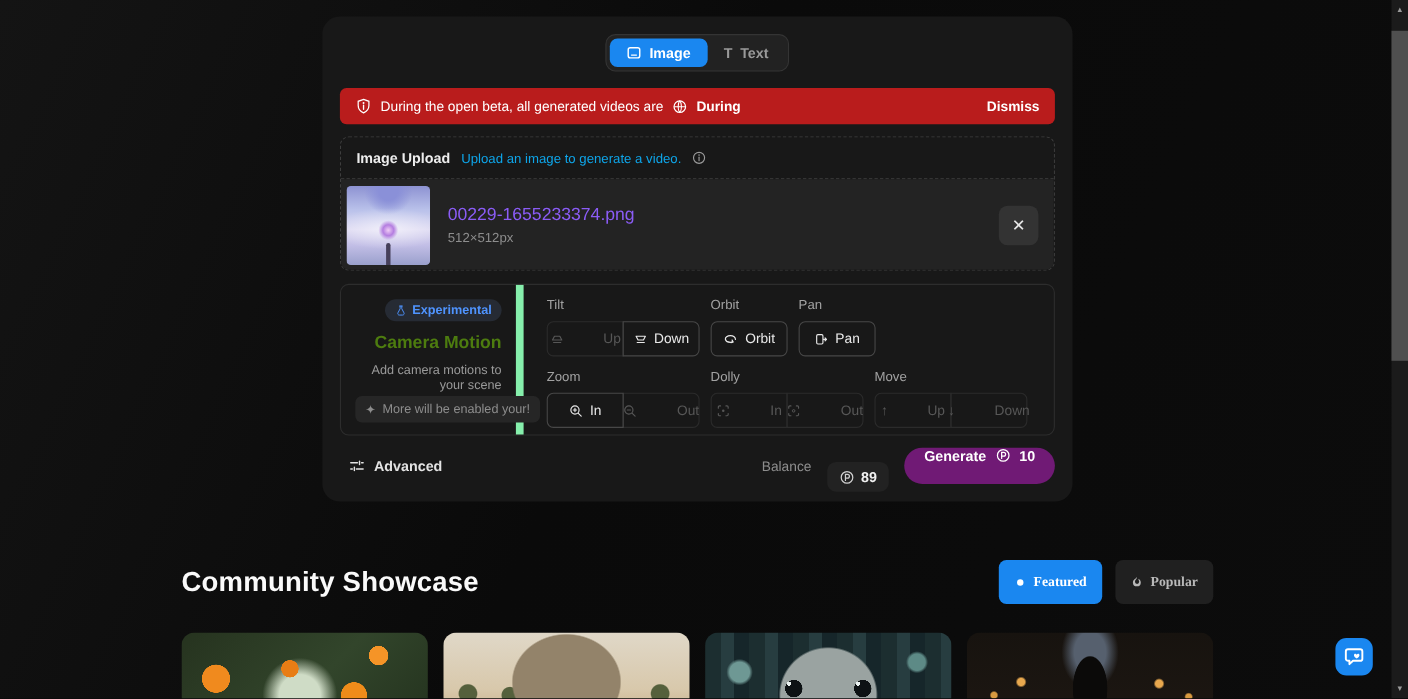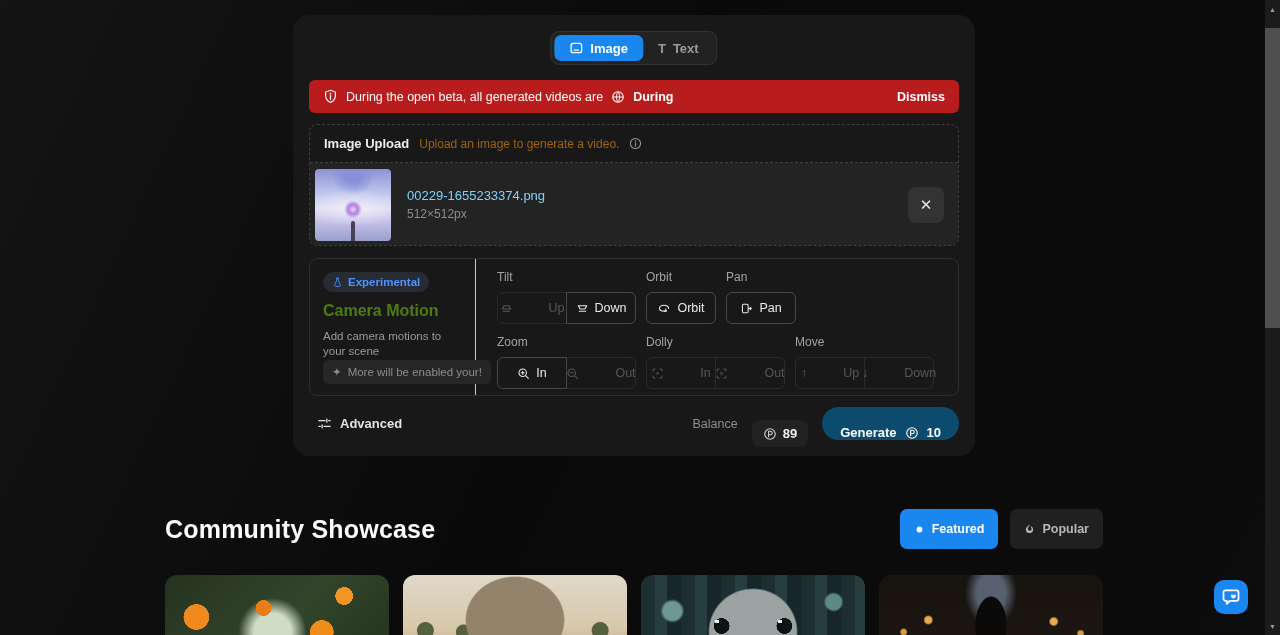--- a/index.html
+++ b/index.html
@@ -32,40 +32,40 @@
     padding:0 14px; gap:8px; font-size:12.5px; color:#fff; }
   .banner b { font-weight:700; }
   .banner .dismiss { margin-left:auto; font-weight:700; cursor:pointer; }
 
   
   .upload { position:absolute; left:16px; right:16px; top:109px; height:122px;
     border:1px dashed #3e3e3e; border-radius:8px; overflow:hidden; }
   .upload-header { display:flex; align-items:center; gap:10px; padding:11px 14px;
     border-bottom:1px dashed #3e3e3e; height:38px; }
   .u-title { font-size:13px; font-weight:700; color:#ededed; }
-  .u-sub { font-size:12px; color:#a16207; }
+  .u-sub { font-size:12px; color:#0ea5e9; }
   .file-row { display:flex; align-items:center; height:83px; background:#232323; padding:5px 14px 5px 5px; }
   .thumb { width:76px; height:72px; border-radius:4px; flex:0 0 auto; position:relative; overflow:hidden;
     background:
       radial-gradient(circle 9px at 50% 56%, #f0ccf6 0%, #b47ee0 55%, rgba(180,126,224,0) 100%),
       radial-gradient(ellipse 70% 26% at 50% 54%, rgba(255,255,255,.6), rgba(255,255,255,0)),
       radial-gradient(circle 22px at 50% 6%, #8a90d8 40%, rgba(138,144,216,0) 100%),
       linear-gradient(180deg,#8d92d2 0%,#b9c1ea 30%,#dcd8f2 55%,#c2bee6 75%,#9aa0cc 100%); }
   .thumb::after { content:""; position:absolute; left:50%; bottom:0; width:4px; height:20px;
     transform:translateX(-50%); background:#46405a; border-radius:2px 2px 0 0; }
   .file-meta { margin-left:16px; }
-  .fname { font-size:13px; color:#7dd3fc; margin-bottom:4px; }
+  .fname { font-size:16px; color:#8b5cf6; margin-bottom:4px; }
   .fdim { font-size:12px; color:#8d8d8d; }
   .remove { margin-left:auto; width:36px; height:36px; background:#333; border:none; border-radius:8px;
     color:#e8e8e8; font-size:15px; display:flex; align-items:center; justify-content:center; cursor:pointer; }
 
   
   .camera-section { position:absolute; left:16px; right:16px; top:243px; height:138px;
     border:1px solid #2d2d2d; border-radius:8px; display:flex; }
-  .cm-info { width:166px; border-right:1px solid #86efac; padding:13px 13px; position:relative; }
+  .cm-info { width:166px; border-right:7px solid #86efac; padding:13px 13px; position:relative;text-align:right; }
   .badge { display:inline-flex; align-items:center; gap:5px; background:#262b34;
     color:#4f94ff; font-size:11.5px; font-weight:700; border-radius:999px; padding:4px 9px; }
   .cm-title { font-size:16px; font-weight:700; color:#4d7c0f; margin-top:10px; }
   .cm-desc { font-size:11.5px; color:#9a9a9a; margin-top:9px; line-height:1.3; }
   .cm-note { position:absolute; left:13px; bottom:11px; display:inline-flex; align-items:center; gap:6px;
     background:#262626; border-radius:6px; padding:5px 9px; font-size:11.5px; color:#8d8d8d; white-space:nowrap; }
   .cm-controls { flex:1; padding:11px 0 0 21px; }
   .ctrl-row { display:flex; gap:10px; margin-bottom:11px; }
   .ctrl-label { font-size:12px; color:#a2a2a2; margin-bottom:8px; }
   .btn-set { display:flex; }
@@ -81,31 +81,31 @@
 
   
   .panel-footer { position:absolute; left:24px; right:16px; bottom:16px; height:33px;
     display:flex; align-items:center; }
   .advanced { display:flex; align-items:center; gap:8px; font-size:13px; font-weight:700;
     color:#e3e3e3; cursor:pointer; }
   .footer-right { margin-left:auto; display:flex; align-items:center; gap:14px; }
   .balance-label { font-size:12.5px; color:#8d8d8d; }
   .balance-pill { display:flex; align-items:flex-end; gap:6px; background:#222; border-radius:8px;
     padding:6px 11px; font-size:13px; font-weight:700; color:#f0f0f0;margin-top:20px; }
-  .generate { display:flex; align-items:flex-end; gap:8px; background:#0c4a6e; color:#fff;
+  .generate { display:flex; align-items:flex-start; gap:8px; background:#701a75; color:#fff;
     border:none; border-radius:17px; height:33px; padding:0 18px; font-size:13px; font-weight:700;
     font-family:inherit; cursor:pointer; }
 
   
   .showcase { position:absolute; left:165px; top:510px; width:938px; }
   .showcase-header { display:flex; align-items:center; height:38px; }
   .showcase-title { font-size:25px; font-weight:700; color:#fafafa; letter-spacing:.2px; }
   .showcase-filters { margin-left:auto; display:flex; gap:12px; }
   .pill-btn { display:flex; align-items:center; gap:7px; height:40px; padding:0 14px;
-    border:none; border-radius:7px; font-size:12.5px; font-weight:700; font-family:Liberation Sans, sans-serif; cursor:pointer; }
+    border:none; border-radius:7px; font-size:12.5px; font-weight:700; font-family:Liberation Serif, serif; cursor:pointer; }
   .pill-btn.featured { background:#1a87f0; color:#fff; }
   .pill-btn.popular { background:#202020; color:#b8b8b8; }
 
   .cards { display:flex; gap:14px; margin-top:27px; }
   .card { flex:1; height:150px; border-radius:12px; overflow:hidden; cursor:pointer; }
   .card1 { background:
     radial-gradient(circle 13px at 14% 28%, #f08a1e 97%, rgba(0,0,0,0)),
     radial-gradient(circle 10px at 29% 60%, #e87d15 97%, rgba(0,0,0,0)),
     radial-gradient(circle 15px at 56% 72%, #f59427 97%, rgba(0,0,0,0)),
     radial-gradient(circle 12px at 70% 38%, #ef8c1a 97%, rgba(0,0,0,0)),

